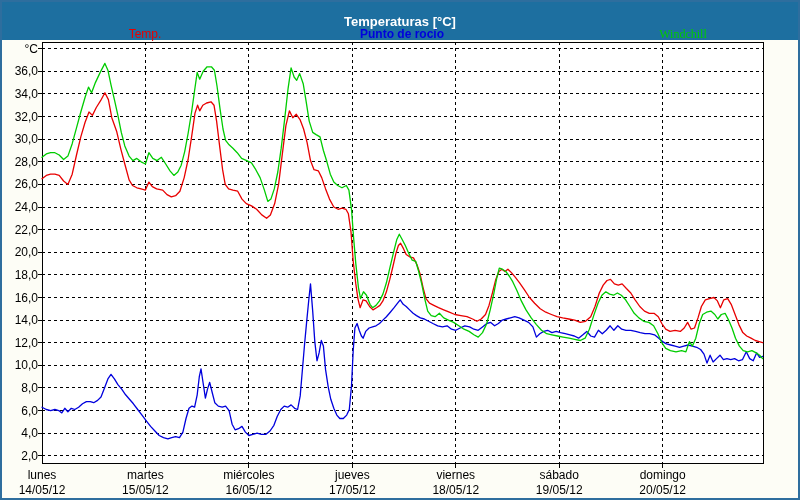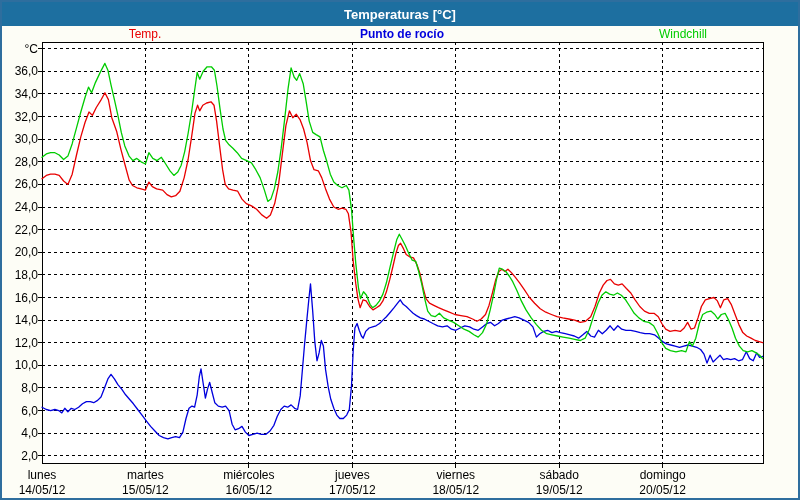--- a/index.html
+++ b/index.html
@@ -2,21 +2,21 @@
 <html><head>
 <meta charset="utf-8">
 <style>
   html,body{margin:0;padding:0;}
   #window{
     position:relative;width:800px;height:500px;box-sizing:border-box;
     border:2px solid #2e6e9e;background:#fdfdf6;overflow:hidden;
     font-family:"Liberation Sans", sans-serif;
   }
   #titlebar{
-    position:absolute;left:0;top:0;width:100%;height:24px;
+    position:absolute;left:0;top:0;width:100%;height:38px;
     display:flex;align-items:center;justify-content:center;
     color:#ffffff;font-size:13px;font-weight:bold;
   }
   #legendrow{position:absolute;left:0;top:21px;width:100%;height:24px;}
   .legend-label{
     position:absolute;top:4px;transform:translateX(-50%);
     font-size:12px;white-space:nowrap;
   }
   #chart-svg{position:absolute;left:0;top:0;}
   text{font-family:"Liberation Sans", sans-serif;}
@@ -25,21 +25,21 @@
 <body>
 
 <div id="window" style="border-color: rgb(46, 110, 158); background: rgb(253, 253, 246);">
   <div id="titlebar" style="background: rgb(29, 111, 160);">
     <span>Temperaturas [°C]</span>
   </div>
 
   <div id="legendrow">
     <span class="legend-label" style="color: rgb(232, 0, 0); left: 143px;">Temp.</span>
     <span class="legend-label" style="color: rgb(0, 0, 221); left: 400px; font-weight: bold;">Punto de rocío</span>
-    <span class="legend-label" style="color: rgb(0, 204, 0); left: 681px;">Windchill</span>
+    <span class="legend-label" style="color: rgb(0, 204, 0); left: 681px; font-family: Liberation Serif, serif;">Windchill</span>
   </div>
 
   <svg id="chart-svg" width="800" height="500" viewBox="0 0 800 500">
       <rect x="40" y="40" width="721.5" height="421" fill="#ffffff" stroke="#000" stroke-width="1" shape-rendering="crispEdges"></rect>
       <line x1="40" y1="453.84000000000003" x2="761.5" y2="453.84000000000003" stroke="#000" stroke-width="1" stroke-dasharray="3 3" shape-rendering="crispEdges"></line>
       <line x1="35.5" y1="453.84000000000003" x2="40" y2="453.84000000000003" stroke="#000" stroke-width="1" shape-rendering="crispEdges"></line>
       <line x1="40" y1="431.22" x2="761.5" y2="431.22" stroke="#000" stroke-width="1" stroke-dasharray="3 3" shape-rendering="crispEdges"></line>
       <line x1="35.5" y1="431.22" x2="40" y2="431.22" stroke="#000" stroke-width="1" shape-rendering="crispEdges"></line>
       <line x1="40" y1="408.6" x2="761.5" y2="408.6" stroke="#000" stroke-width="1" stroke-dasharray="3 3" shape-rendering="crispEdges"></line>
       <line x1="35.5" y1="408.6" x2="40" y2="408.6" stroke="#000" stroke-width="1" shape-rendering="crispEdges"></line>

